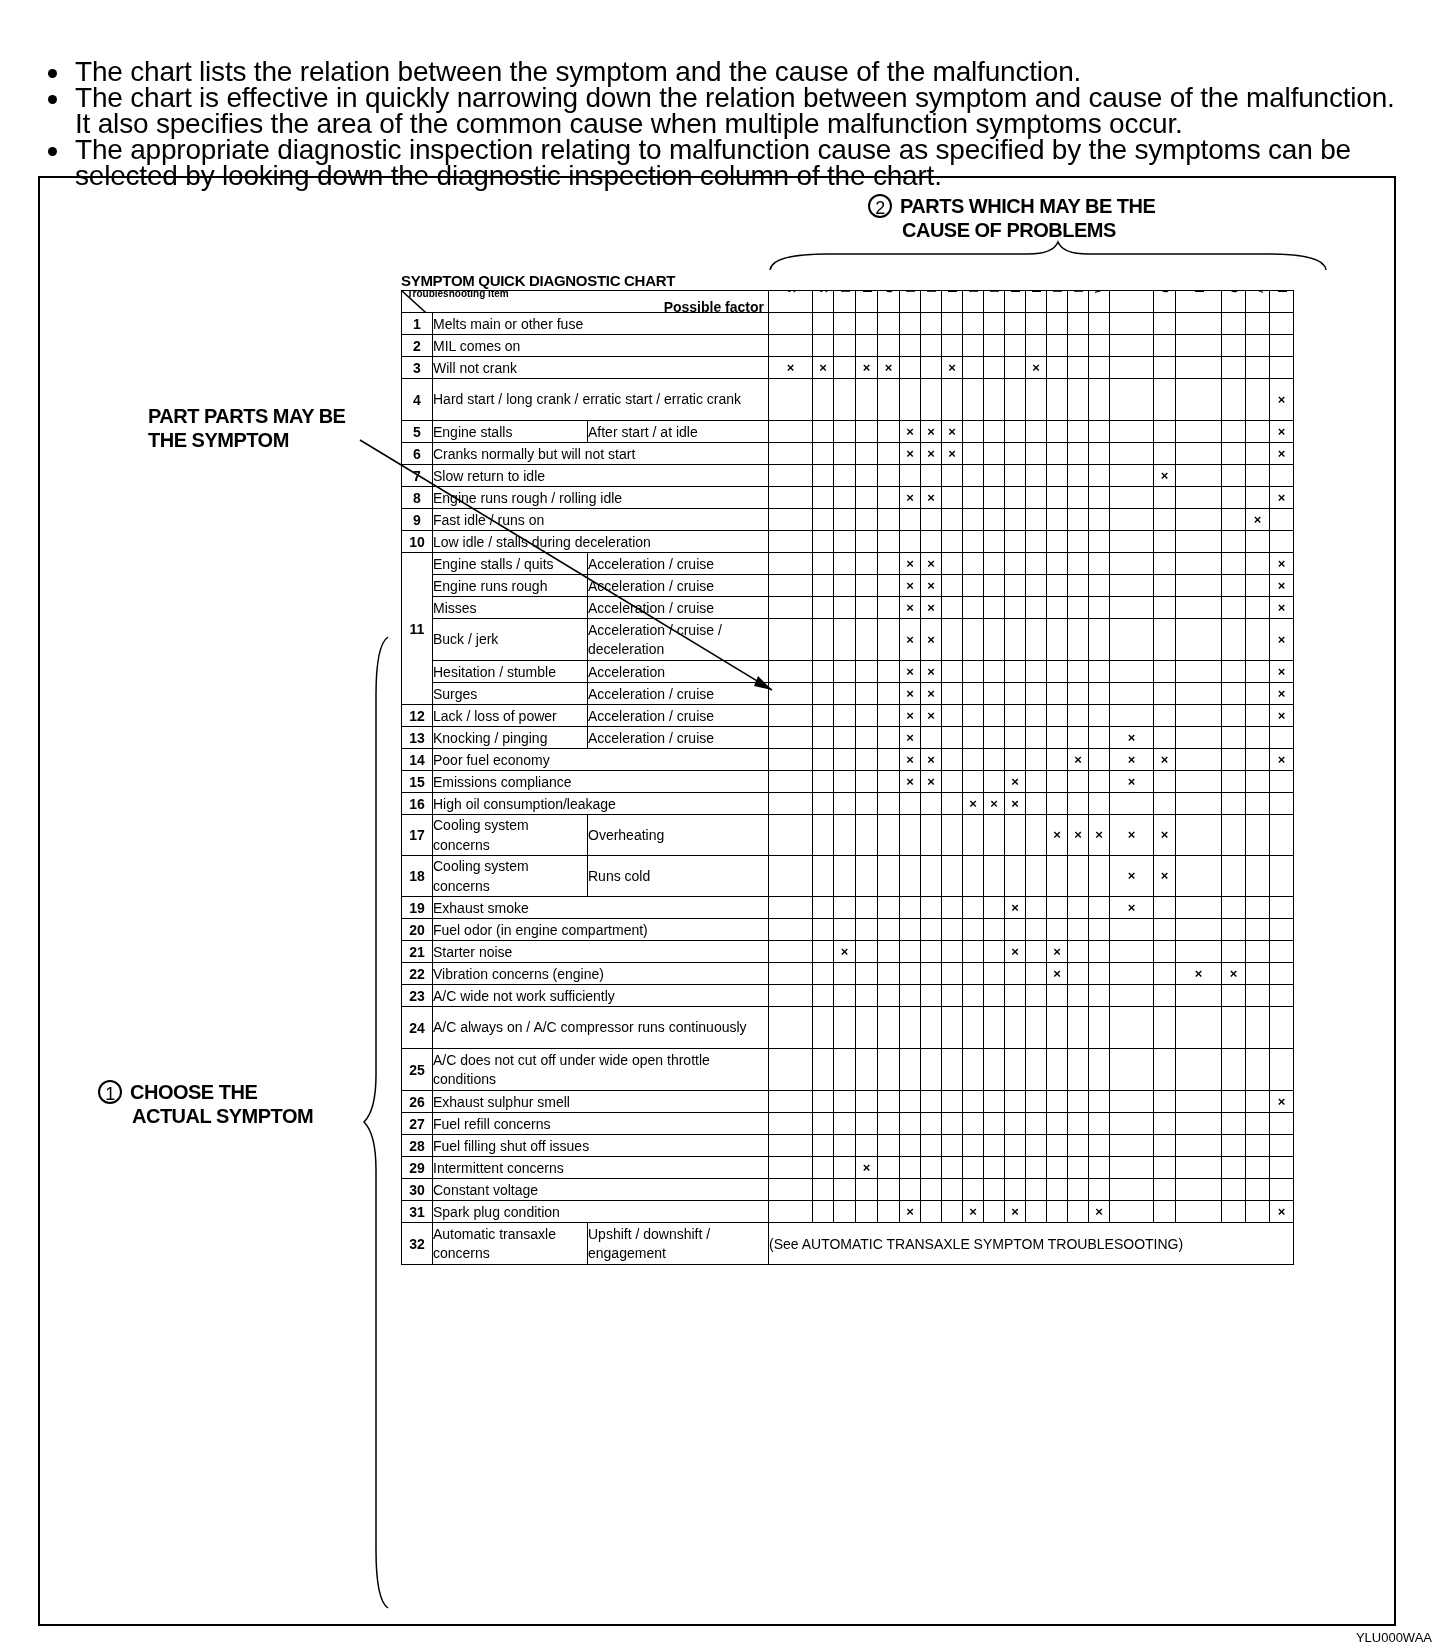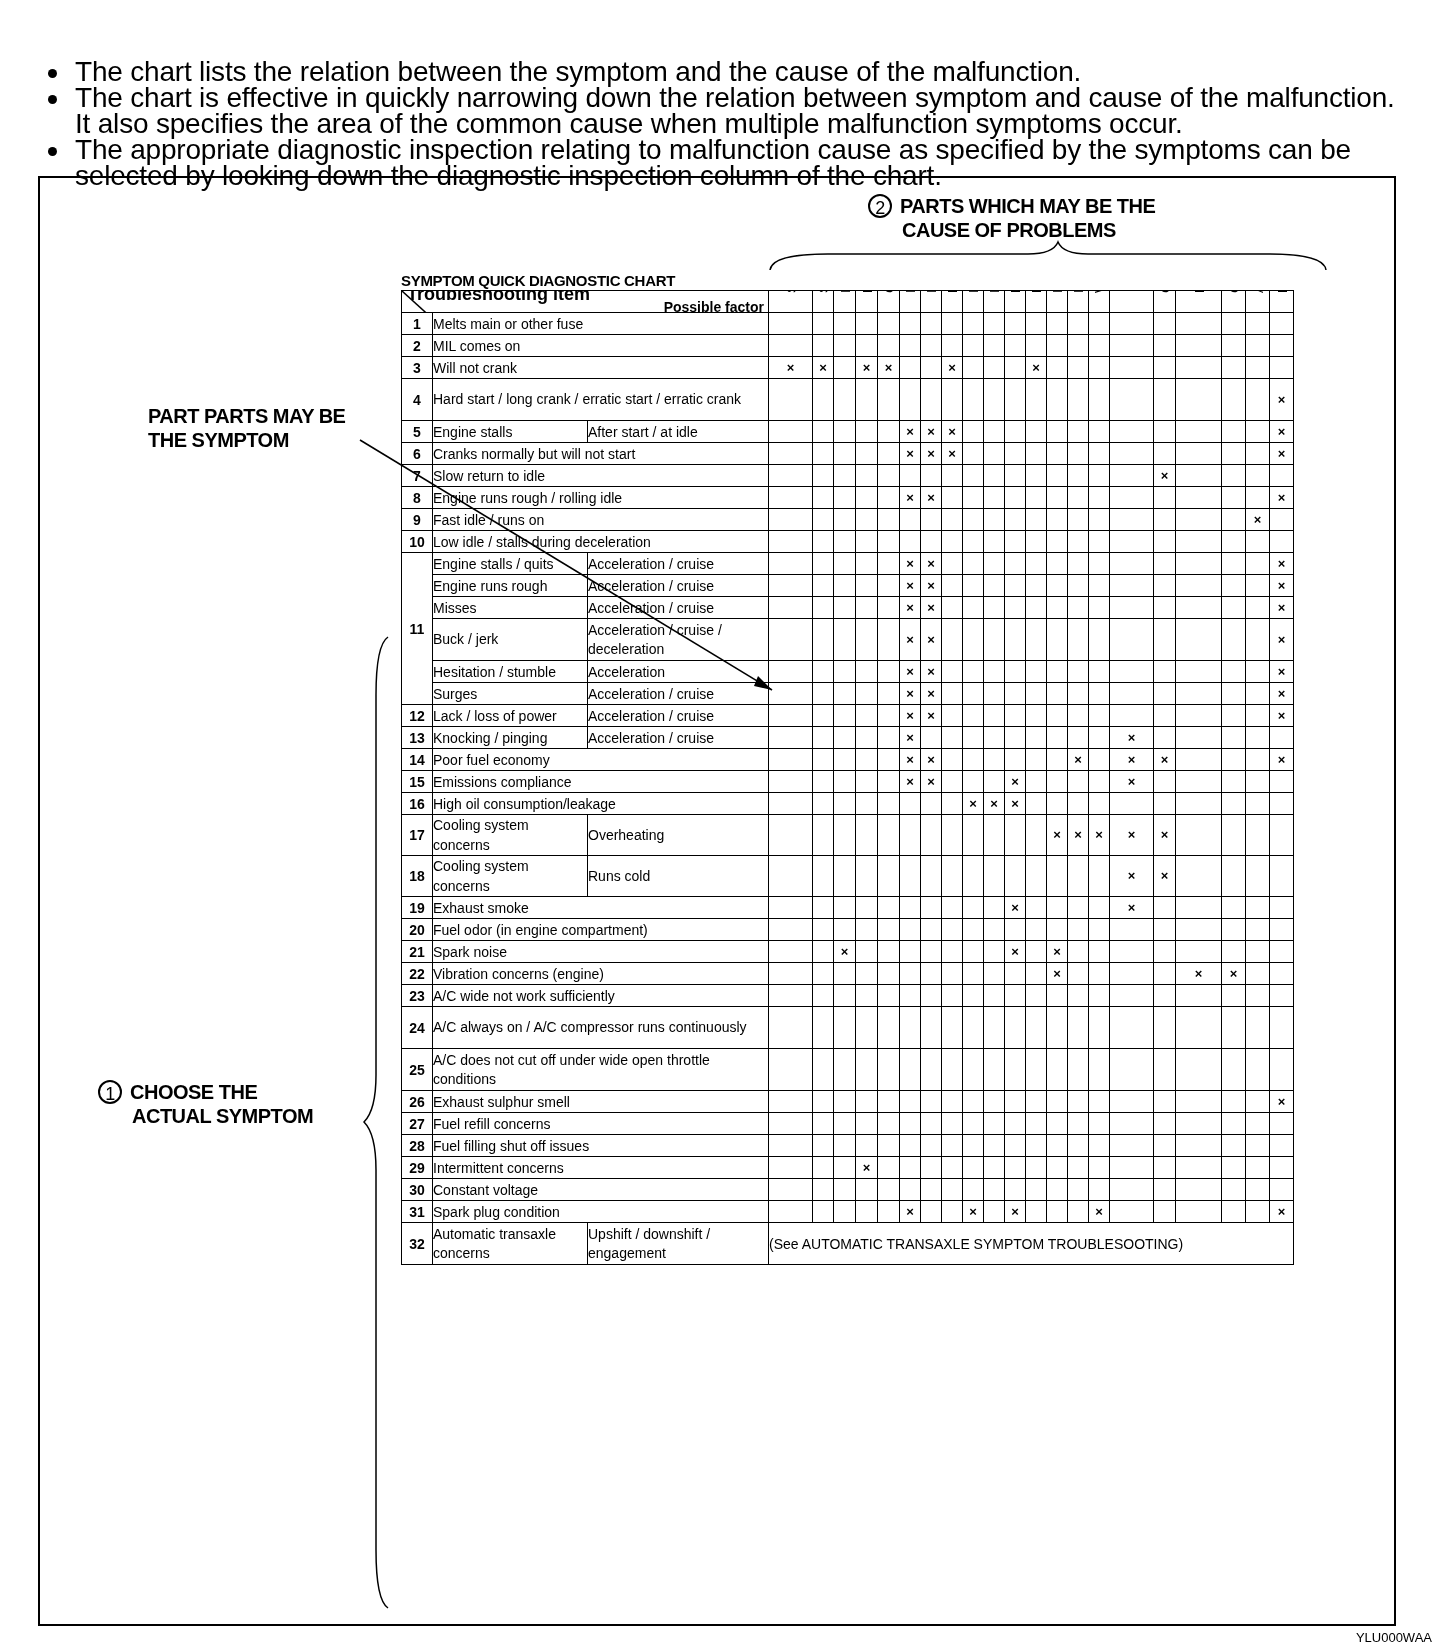--- a/index.html
+++ b/index.html
@@ -9,21 +9,21 @@
   .intro .b::before{content:"";position:absolute;left:3px;top:10px;width:9px;height:9px;border-radius:50%;background:#000;}
   .outer{position:absolute;left:38px;top:176px;width:1358px;height:1450px;border:2px solid #000;box-sizing:border-box;}
   .callout{position:absolute;font-weight:bold;font-size:20px;line-height:24px;letter-spacing:-0.5px;}
   .circ{display:inline-block;width:24px;height:24px;border:2px solid #000;border-radius:50%;text-align:center;line-height:24px;font-size:18px;font-weight:normal;box-sizing:border-box;margin-right:8px;vertical-align:top;}
   .chart-title{position:absolute;left:401px;top:272px;font-size:15px;font-weight:bold;letter-spacing:-0.3px;}
   table.qdc{position:absolute;left:401px;top:290px;border-collapse:collapse;table-layout:fixed;font-size:14px;}
   table.qdc td{border:1.5px solid #000;padding:0;height:21px;line-height:20px;vertical-align:middle;overflow:hidden;}
   td.hdr-corner{position:relative;height:333px;}
   td.hdr-corner svg{position:absolute;left:0;top:0;}
   .pf{position:absolute;right:4px;top:6px;font-weight:bold;font-size:14px;}
-  .ti{position:absolute;left:5px;bottom:8px;font-weight:bold;font-size:18px;}
+  .ti{position:absolute;left:5px;bottom:8px;font-weight:bold;font-size:10px;}
   td.vh{height:333px;vertical-align:bottom;position:relative;}
   td.vh .vt{position:absolute;left:50%;bottom:4px;transform-origin:0 0;transform:rotate(-90deg) translate(0,-50%);white-space:nowrap;font-size:13px;line-height:15px;font-weight:normal;}
   td.vh .vt.two{white-space:normal;width:320px;}
   td.num{text-align:center;font-weight:bold;font-size:14px;}
   td.txt{padding-left:5px;font-size:14px;}
   td.txt.wrap{line-height:19px;}
   td.mk{text-align:center;font-size:13px;font-weight:bold;}
   td.see{padding-left:12px;font-size:14px;}
   .footer-id{position:absolute;right:8px;top:1630px;font-size:13px;}
   .brace{position:absolute;}
@@ -786,21 +786,21 @@
         <td class="mk"></td>
         <td class="mk"></td>
         <td class="mk"></td>
         <td class="mk"></td>
         <td class="mk"></td>
         <td class="mk"></td>
         <td class="mk"></td>
       </tr>
       <tr>
         <td class="num">21</td>
-        <td class="txt" colspan="2">Spark noise</td>
+        <td class="txt" colspan="2">Starter noise</td>
         <td class="mk"></td>
         <td class="mk"></td>
         <td class="mk">×</td>
         <td class="mk"></td>
         <td class="mk"></td>
         <td class="mk"></td>
         <td class="mk"></td>
         <td class="mk"></td>
         <td class="mk"></td>
         <td class="mk"></td>

